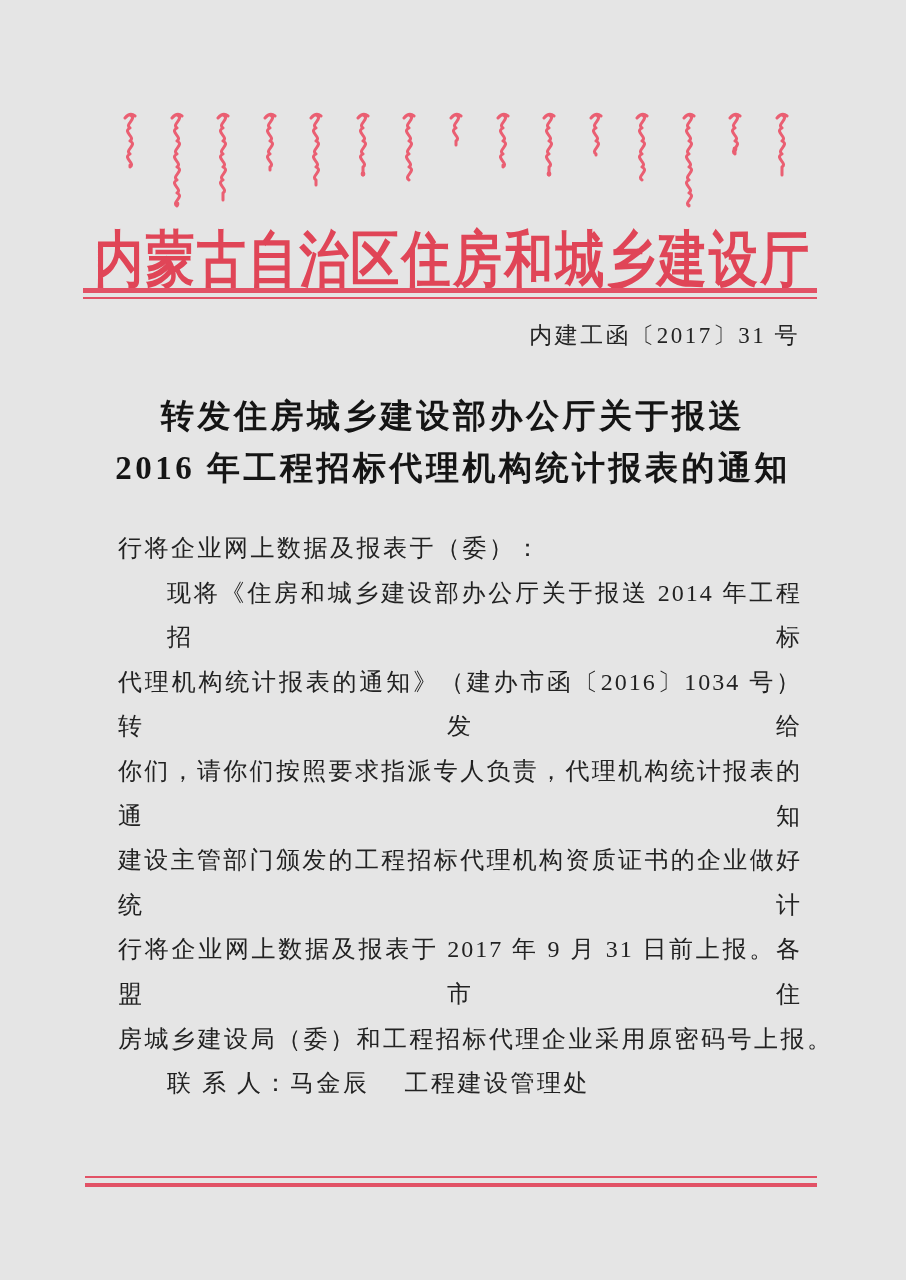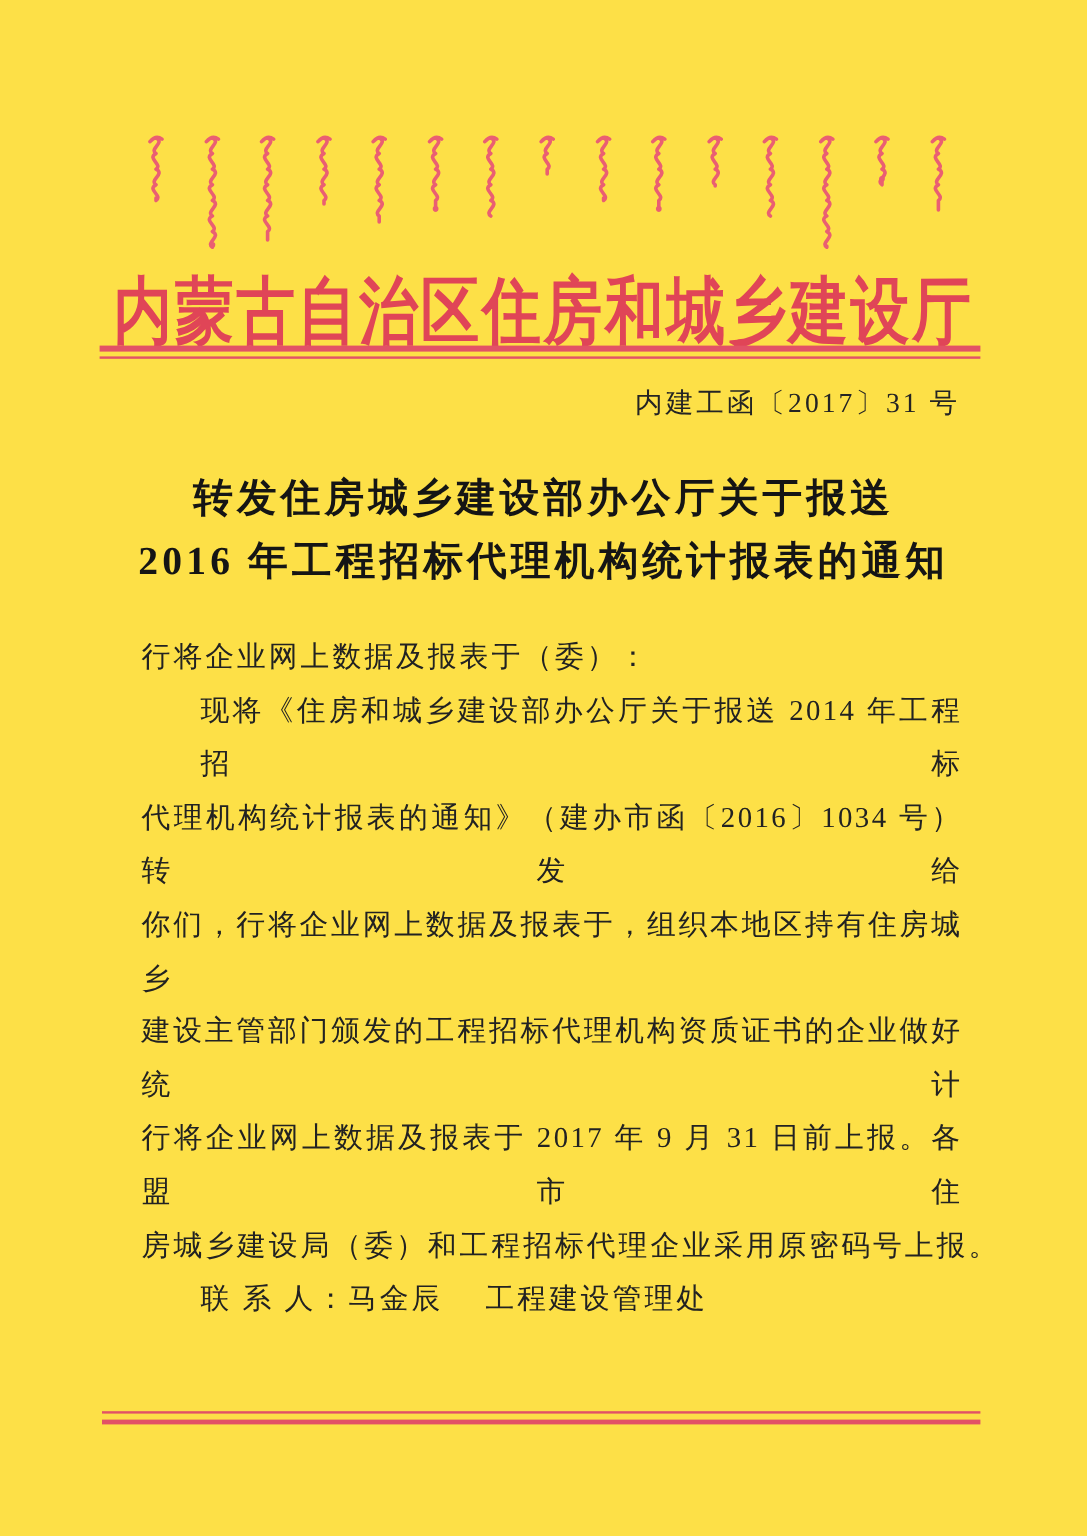--- a/index.html
+++ b/index.html
@@ -6,21 +6,21 @@
     --red:#e04557;
     --rule:#e25266;
     --mgl:#ea5f72;
     --ink:#1e1e1e;
   }
   *{margin:0;padding:0;box-sizing:border-box;}
   html,body{background:#ffffff;}
   .page{
     position:relative;
     width:906px;height:1280px;
-    background:#fde047;
+    background:#e5e5e5;
     overflow:hidden;
     font-family:"Liberation Serif","DejaVu Serif",serif;
     color:var(--ink);
   }
   
   .mgl-banner{
     position:absolute;left:122px;top:112px;width:668px;height:100px;
   }
   .mgl-col{position:absolute;top:0;}
   .mgl-col svg{display:block;}
@@ -163,21 +163,21 @@
 
   <div class="doc-title">
     <div class="t-line">转发住房城乡建设部办公厅关于报送</div>
     <div class="t-line">2016 年工程招标代理机构统计报表的通知</div>
   </div>
 
   <div class="body-text">
     <div class="line">行将企业网上数据及报表于（委）：</div>
       <div class="line j ind">现将《住房和城乡建设部办公厅关于报送 2014 年工程招标</div>
       <div class="line j">代理机构统计报表的通知》（建办市函〔2016〕1034 号）转发给</div>
-      <div class="line j">你们，行将企业网上数据及报表于，组织本地区持有住房城乡</div>
+      <div class="line j">你们，请你们按照要求指派专人负责，代理机构统计报表的通知</div>
       <div class="line j">建设主管部门颁发的工程招标代理机构资质证书的企业做好统计</div>
       <div class="line j">行将企业网上数据及报表于 2017 年 9 月 31 日前上报。各盟市住</div>
       <div class="line">房城乡建设局（委）和工程招标代理企业采用原密码号上报。</div>
       <div class="line ind">联 系 人：马金辰　 工程建设管理处</div>
   </div>
 
   <div class="rule-bot-thin"></div>
   <div class="rule-bot-thick"></div>
 
 </div>

